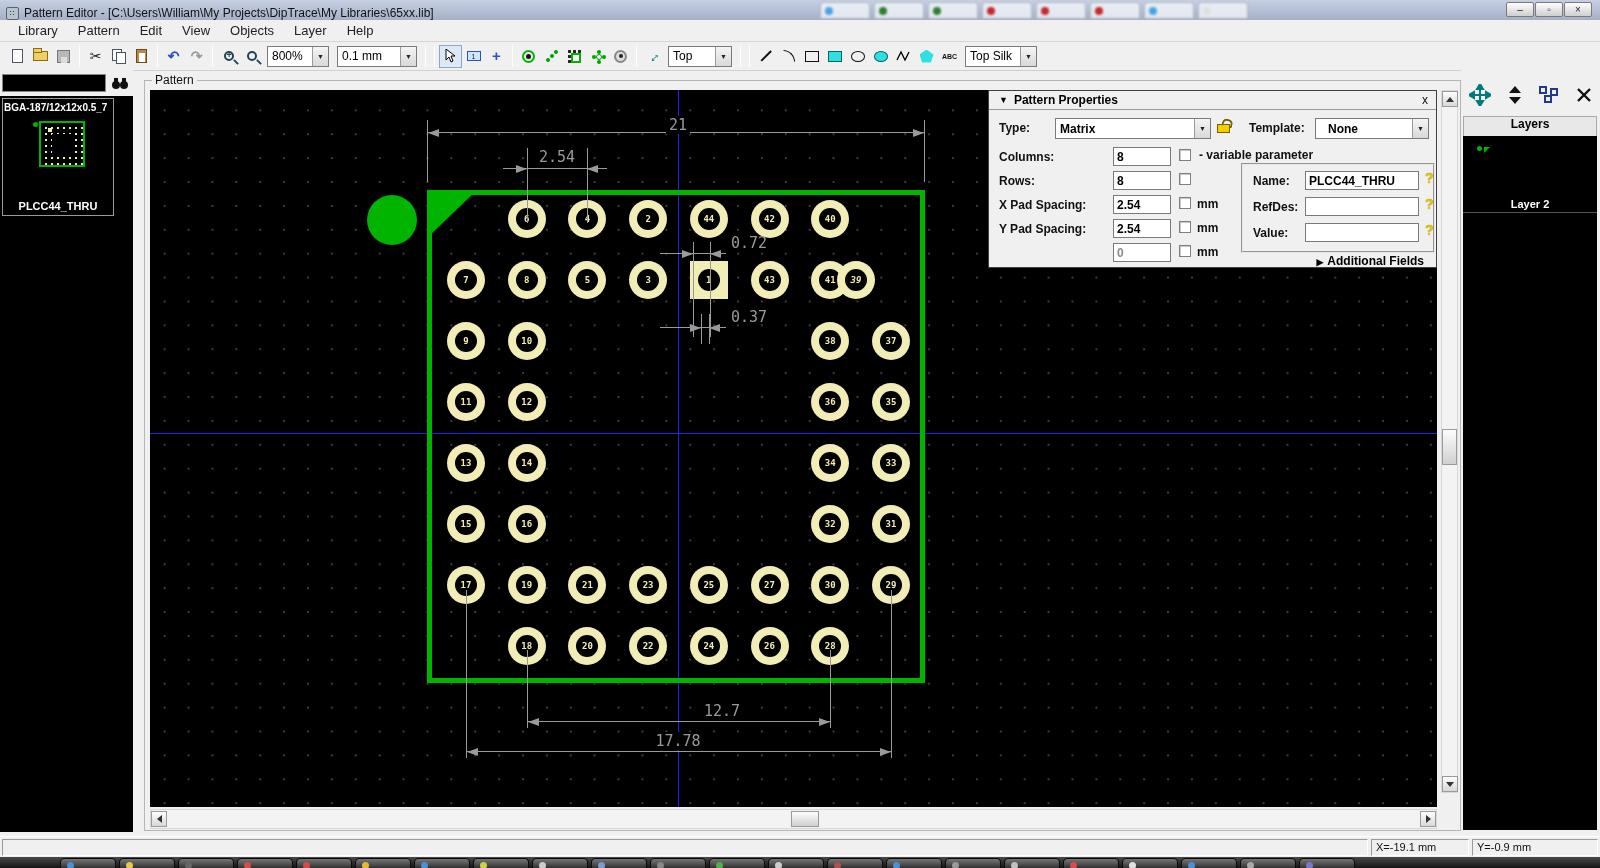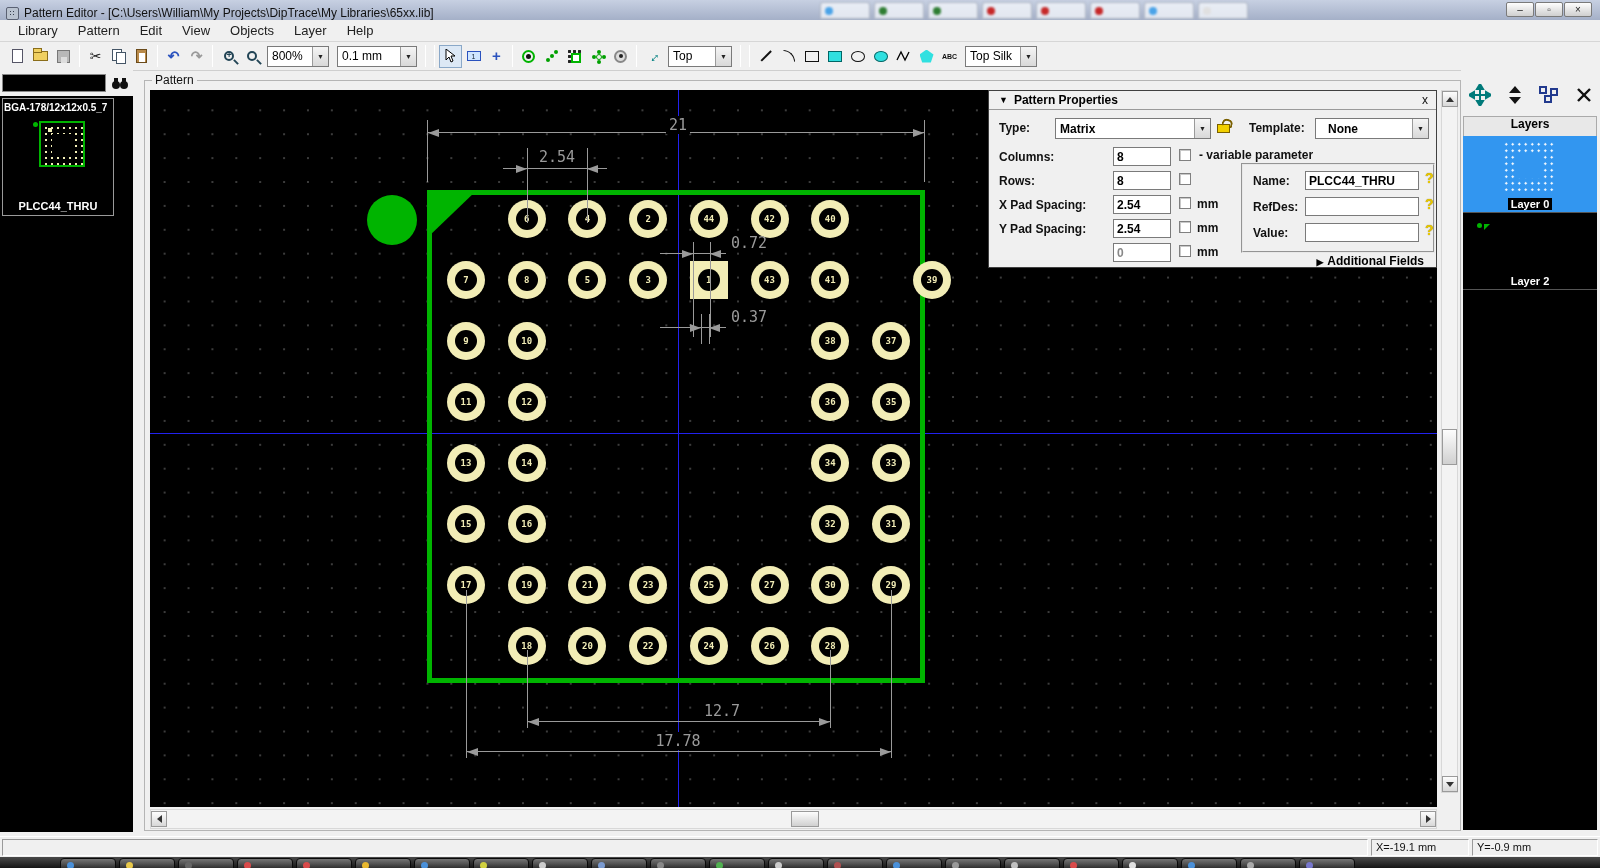--- a/index.html
+++ b/index.html
@@ -353,21 +353,21 @@
       <span class="binoc">
         <svg width="18" height="14">
           <circle cx="5" cy="9" r="4" fill="#111"></circle>
             <circle cx="13" cy="9" r="4" fill="#111"></circle>
           <rect x="3" y="2" width="4" height="5" fill="#111"></rect>
             <rect x="11" y="2" width="4" height="5" fill="#111"></rect>
         </svg>
       </span>
     </div>
     <div class="lib-item">
-      <div class="lib-item-title">BGA-178/12x12x0.5_7</div>
+      <div class="lib-item-title">BGA-187/12x12x0.5_7</div>
       <div class="pat-preview">
         <span class="mask"></span>
           <span class="pin1"></span>
           <span class="dot1"></span>
       </div>
       <div class="lib-item-label">PLCC44_THRU</div>
     </div>
   </div>
 
   <div class="canvas-group"></div>
@@ -438,21 +438,21 @@
         <div class="pad" style="left: 600.5px; top: 171px; background: rgb(242, 237, 182);">
           <div class="pad-hole">
             <span class="pad-num" style="color: rgb(242, 237, 182);">43</span>
           </div>
         </div>
         <div class="pad" style="left: 661.2px; top: 171px; background: rgb(242, 237, 182);">
           <div class="pad-hole">
             <span class="pad-num" style="color: rgb(242, 237, 182);">41</span>
           </div>
         </div>
-        <div class="pad" style="left: 763px; top: 171px; background: rgb(242, 237, 182);">
+        <div class="pad" style="left: 687px; top: 171px; background: rgb(242, 237, 182); font-style: italic;">
           <div class="pad-hole">
             <span class="pad-num" style="color: rgb(242, 237, 182);">39</span>
           </div>
         </div>
         <div class="pad" style="left: 297px; top: 232px; background: rgb(242, 237, 182);">
           <div class="pad-hole">
             <span class="pad-num" style="color: rgb(242, 237, 182);">9</span>
           </div>
         </div>
         <div class="pad" style="left: 357.7px; top: 232px; background: rgb(242, 237, 182);">
@@ -762,28 +762,20 @@
       </span>
       <span>
         <svg width="16" height="16">
           <line x1="2" y1="2" x2="14" y2="14" stroke="#111" stroke-width="2.4"></line>
           <line x1="14" y1="2" x2="2" y2="14" stroke="#111" stroke-width="2.4"></line>
         </svg>
       </span>
     </div>
     <div class="layers-header">Layers</div>
     <div class="layers-list">
-      <div class="layer-item selected">
-        <div class="layer-tile">
-          <span class="pv-pads">
-              <span class="mask"></span>
-            </span>
-        </div>
-        <div class="layer-label"><span>Layer 0</span></div>
-      </div>
       <div class="layer-item">
         <div class="layer-tile">
             <span class="pv-mark"></span>
             <span class="pv-mark2"></span>
           </div>
         <div class="layer-label"><span>Layer 2</span></div>
       </div>
     </div>
   </div>
 

